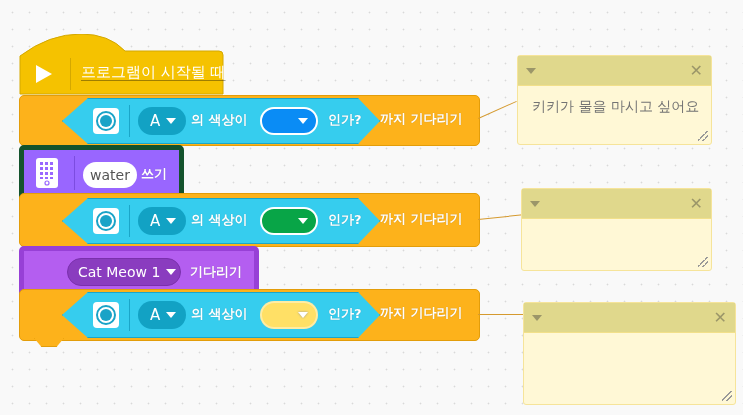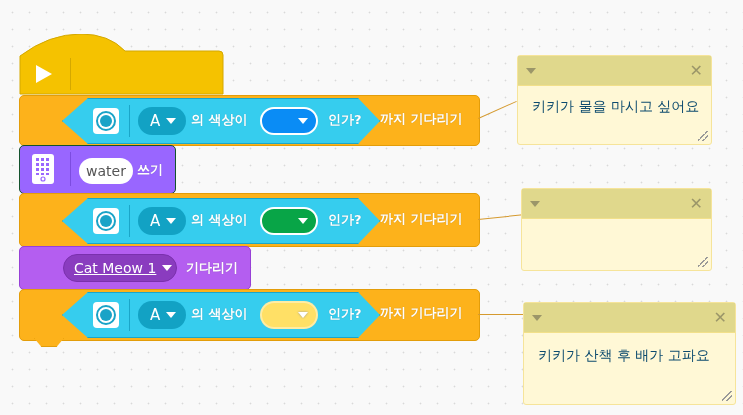--- a/index.html
+++ b/index.html
@@ -37,44 +37,45 @@
   }
   .caret { width:0; height:0; border-left:5px solid transparent; border-right:5px solid transparent; border-top:6px solid #fff; display:inline-block; margin-left:6px; }
   .color-dd {
     position:absolute; height:28px; width:58px; border-radius:14px; border:2px solid #fff; box-sizing:border-box;
     display:flex; align-items:center; justify-content:flex-end; padding-right:8px;
   }
   .color-dd.yellow { border-color:#fff6; }
   .color-dd.yellow .caret { border-top-color:#fff; filter: drop-shadow(0 0 1px #999); }
 
   
-  .purple { position:absolute; left:19px; background:#9966ff; border:1px solid #14532d; border-radius:5px; }
+  .purple { position:absolute; left:19px; background:#9966ff; border:5px solid #14532d; border-radius:5px; }
   .purple2 { background:#b45ef0; border-color:#9740d6; }
 
   
   .note { position:absolute; background:#fff8d6; border:1px solid #f6e49a; border-radius:3px; }
   .note-head { position:absolute; left:0; right:0; top:0; height:29px; background:#e0d88c; border-bottom:1px solid #f2e08a; }
   .note-caret { position:absolute; left:8px; top:12px; width:0; height:0; border-left:5px solid transparent; border-right:5px solid transparent; border-top:6px solid #9b9669; }
   .note-close { position:absolute; right:8px; top:5px; font-size:16px; color:#9b9669; font-weight:bold; cursor:pointer; }
-  .note-text { position:absolute; left:14px; font-size:14px; color:#0c4a6e; white-space:nowrap; }
+  .note-text { position:absolute; left:14px; font-size:14px; color:#737373; white-space:nowrap; }
   .note-resize { position:absolute; right:3px; bottom:3px; width:10px; height:10px;
     background: linear-gradient(135deg, transparent 45%, #999 45%, #999 52%, transparent 52%, transparent 70%, #999 70%, #999 77%, transparent 77%); }
   .link-line { position:absolute; height:1px; background:#d59a2f; transform-origin:0 0; }
 </style>
 </head>
 <body>
 
 <div class="abs" style="left:19px;top:34px;width:205px;height:62px;">
   <svg class="abs" style="left:0;top:0" width="205" height="62">
     <path d="M1 22 Q30 0 62 0 Q90 0 106 17 L200 17 Q204 17 204 21 L204 60 L1 60 Z" fill="#f5c200" stroke="#d4a800" stroke-width="1"></path>
   </svg>
   <svg class="abs" style="left:16px;top:30px" width="18" height="20">
     <polygon points="1,1 17,10 1,19" fill="#fff"></polygon>
   </svg>
   <div class="abs" style="left:51px;top:24px;width:1px;height:32px;background:#d4a800;"></div>
+  <div class="abs hat-text" style="left:62px;top:29px;">프로그램이 시작될 때</div>
 </div>
 
 <div class="wait" style="top:95px;width:459px;height:49px;">
   <div class="sensor" style="left:42px;top:2px;width:316px;height:44px;">
     <div class="sensor-icon" style="left:30px;top:9px;">
         <div class="ring">
           <div class="dot"></div>
         </div>
       </div>
     <div class="sep" style="left:66px;top:6px;height:32px;"></div>
@@ -133,21 +134,21 @@
     <div class="abs blk-text" style="left:128px;top:12px;">의 색상이</div>
     <div class="color-dd" style="left:197px;top:8px;background:#08a547;">
         <span class="caret"></span>
       </div>
     <div class="abs blk-text" style="left:265px;top:12px;">인가?</div>
   </div>
   <div class="abs blk-text" style="left:360px;top:16px;">까지 기다리기</div>
 </div>
 
 <div class="purple purple2" style="top:246px;width:230px;height:42px;">
-  <div class="abs" style="left:43px;top:7px;width:114px;height:28px;background:#8a3cbf;border:1px solid #7a30ad;border-radius:14px;color:#fff;font-size:14px;display:flex;align-items:center;padding-left:10px;box-sizing:border-box;text-decoration:underline;">
+  <div class="abs" style="left:43px;top:7px;width:114px;height:28px;background:#8a3cbf;border:1px solid #7a30ad;border-radius:14px;color:#fff;font-size:14px;display:flex;align-items:center;padding-left:10px;box-sizing:border-box;">
       <span>Cat Meow 1</span>
       <span class="caret"></span>
     </div>
   <div class="abs blk-text" style="left:166px;top:12px;">기다리기</div>
 </div>
 
 <div class="wait" style="top:289px;width:459px;height:50px;">
   <div class="sensor" style="left:42px;top:2px;width:316px;height:44px;">
     <div class="sensor-icon" style="left:30px;top:9px;">
         <div class="ring">
@@ -189,15 +190,14 @@
       <div class="note-close">✕</div>
     </div>
   <div class="note-resize"></div>
 </div>
 
 <div class="note" style="left:523px;top:302px;width:211px;height:101px;">
   <div class="note-head">
       <div class="note-caret"></div>
       <div class="note-close">✕</div>
     </div>
-  <div class="note-text" style="top:44px;">키키가 산책 후 배가 고파요</div>
   <div class="note-resize"></div>
 </div>
 
 </body></html>

